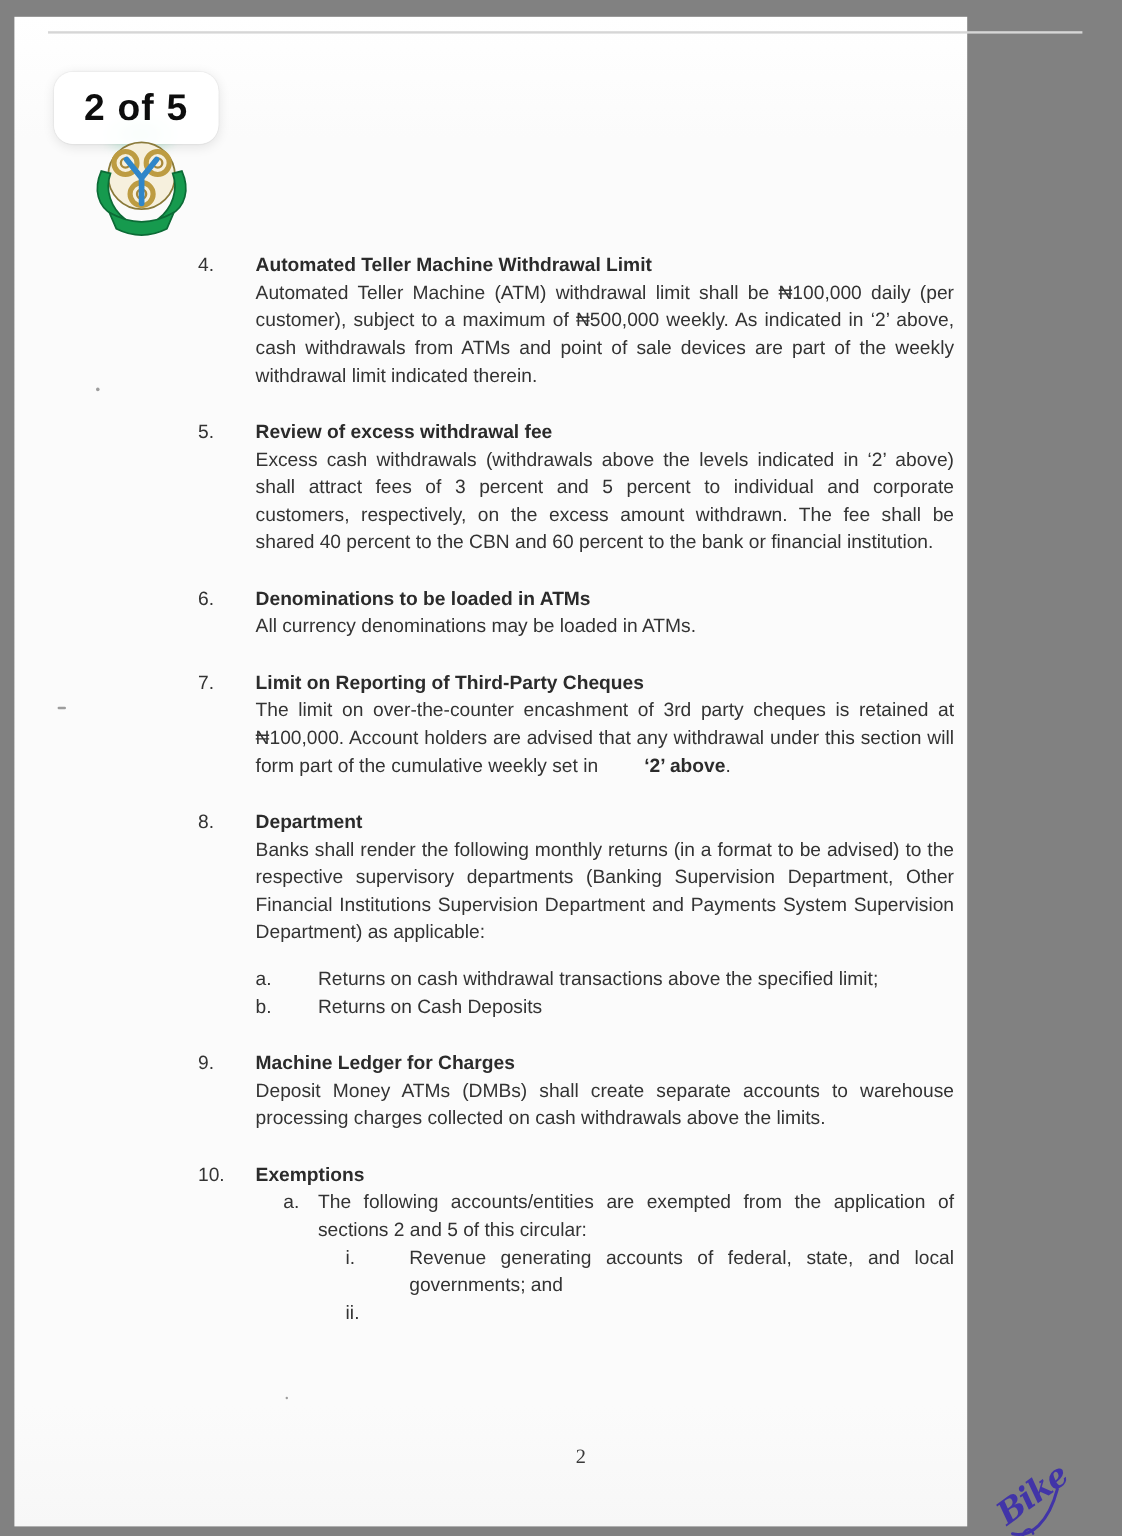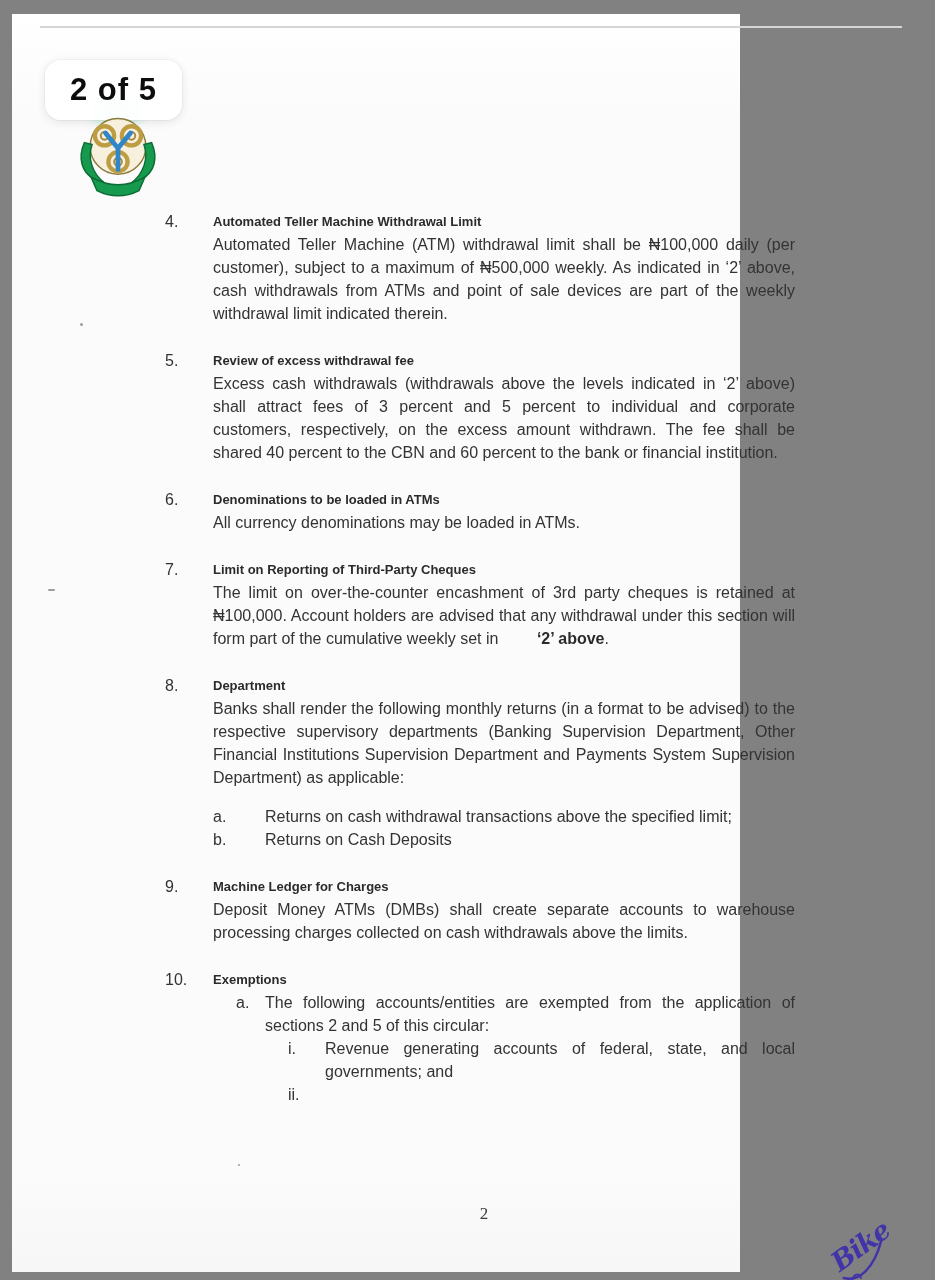--- a/index.html
+++ b/index.html
@@ -3,21 +3,21 @@
 <meta charset="utf-8">
 <style>
   * { box-sizing: border-box; }
   html,body { margin:0; padding:0; }
   body {
     width:935px; height:1280px; position:relative; overflow:hidden;
     background:#818181;
     font-family:"Liberation Sans", sans-serif;
   }
   .page {
-    position:absolute; left:12px; top:14px; width:728px; height:1258px;
+    position:absolute; left:12px; top:14px; width:794px; height:1258px;
     background:linear-gradient(180deg,#ffffff 0%, #fbfbfb 8%, #fbfbfb 92%, #f7f7f7 100%);
     padding-left:40px;
   }
   .topline {
     position:absolute; left:28px; top:12px; width:862px; height:2px;
     background:#d6d6d6;
   }
   .smudge {
     position:absolute; left:70px; top:78px; width:70px; height:40px;
     background:radial-gradient(ellipse at center, rgba(120,226,180,.65), rgba(120,226,180,0) 70%);
@@ -35,36 +35,36 @@
   }
   .logo { position:absolute; left:58px; top:92px; width:96px; height:100px; }
 
   .content {
     position:absolute; left:153px; top:196px; width:630px;
     font-size:16px; line-height:23px; color:#333;
   }
   .sec { display:flex; margin-bottom:24px; }
   .sec .num { width:48px; flex-shrink:0; color:#333; }
   .sec .bodycol { width:582px; }
-  .sec h3 { margin:0; font-size:13px; line-height:23px; color:#2b2b2b; font-weight:bold; }
+  .sec h3 { margin:0; font-size:16px; line-height:23px; color:#2b2b2b; font-weight:bold; }
   .sec p { margin:0; text-align:justify; }
   .sec p.nojust { text-align:left; }
   .b { font-weight:bold; color:#2b2b2b;margin-left:34px; }
 
   .ab-list { margin-top:16px; }
   .ab-row { display:flex; }
   .ab-mark { width:52px; flex-shrink:0; }
   .ab-text { flex:1; }
 
   .a-row { display:flex; padding-left:23px; }
   .a-mark { width:29px; flex-shrink:0; }
   .a-text { width:530px; text-align:justify; }
   .r-row { display:flex; padding-left:23px; }
   .r-mark { width:37px; flex-shrink:0; }
-  .r-text { flex:1; text-align:justify; }
+  .r-text { flex:1; text-align:justify;margin-left:16px; }
   .r-text.last { text-align:justify; }
 
   .pagenum {
     position:absolute; left:452px; top:1190px; width:40px; text-align:center;
     font-family:"Liberation Serif", serif; font-size:17px; color:#3a3a3a;
   }
   .sig {
     position:absolute; left:822px; top:1206px; width:90px; height:60px;
     transform:rotate(-36deg);
     color:#4134a8;

